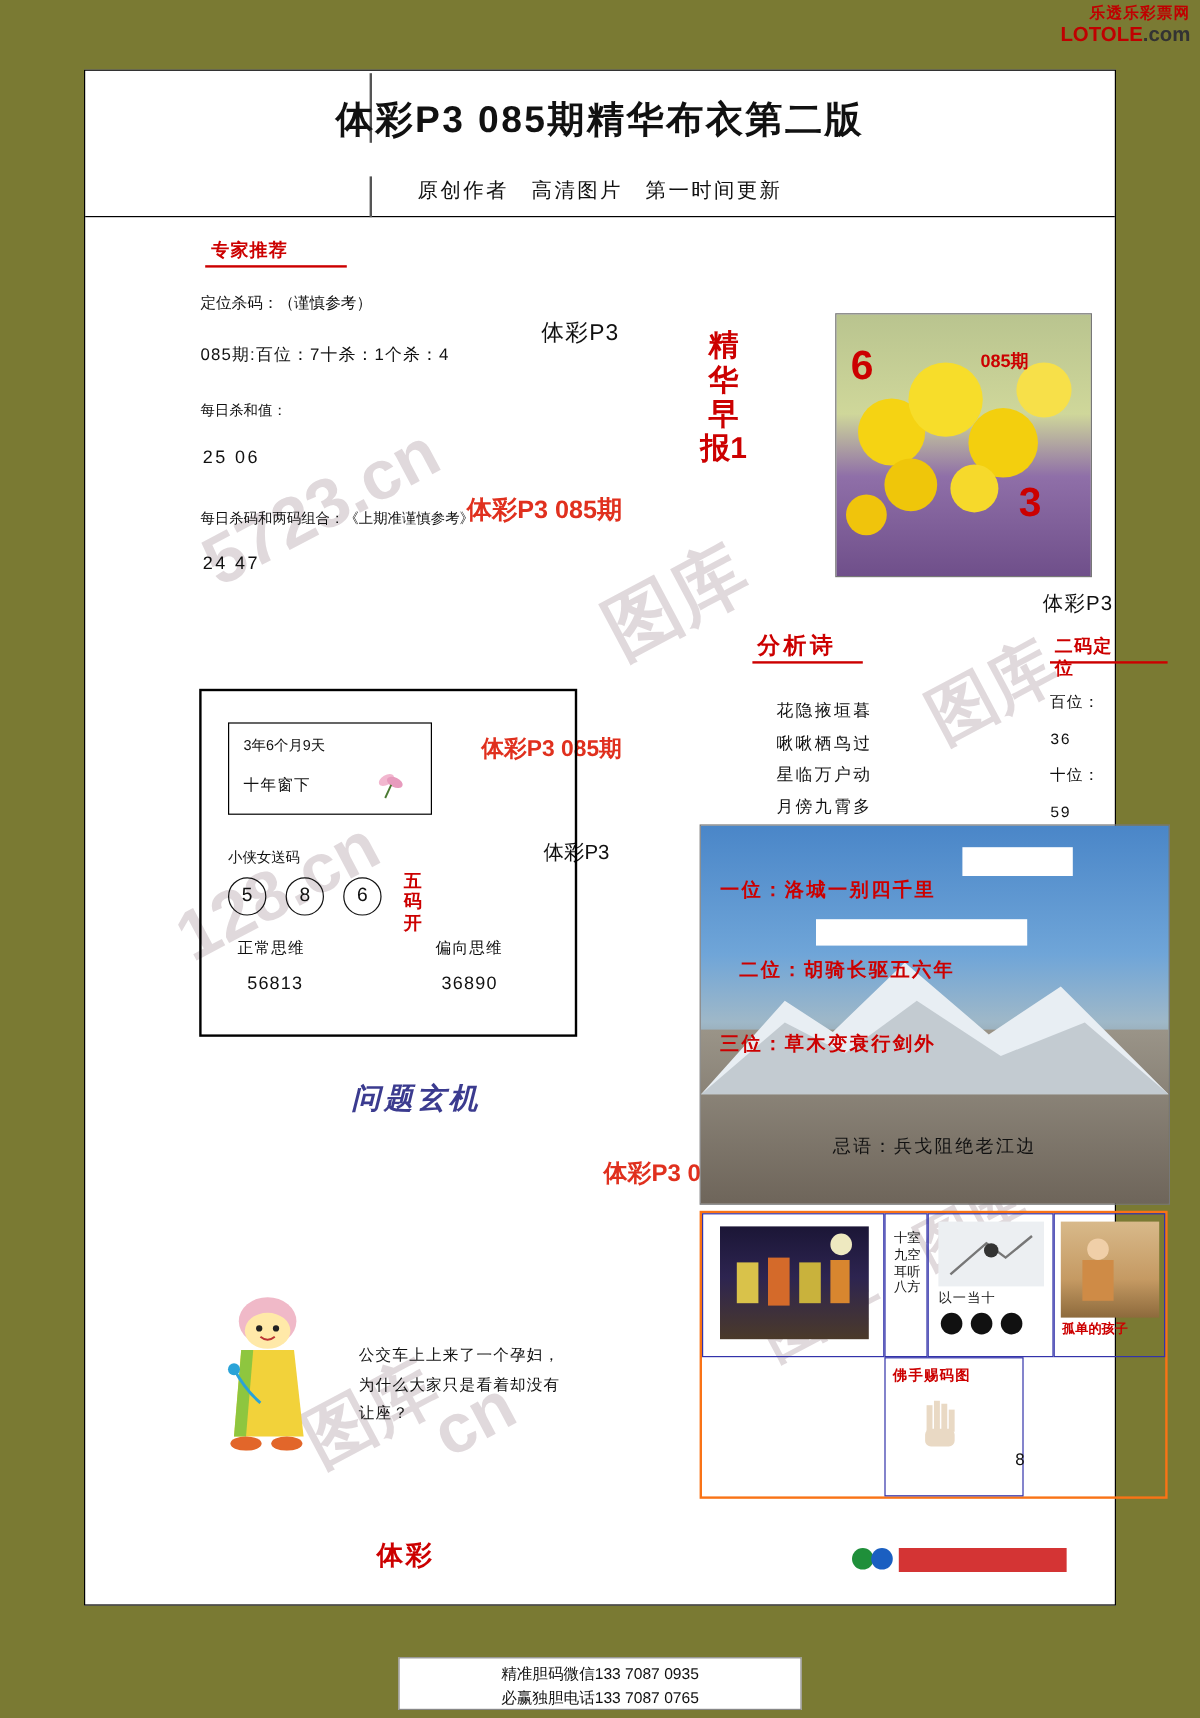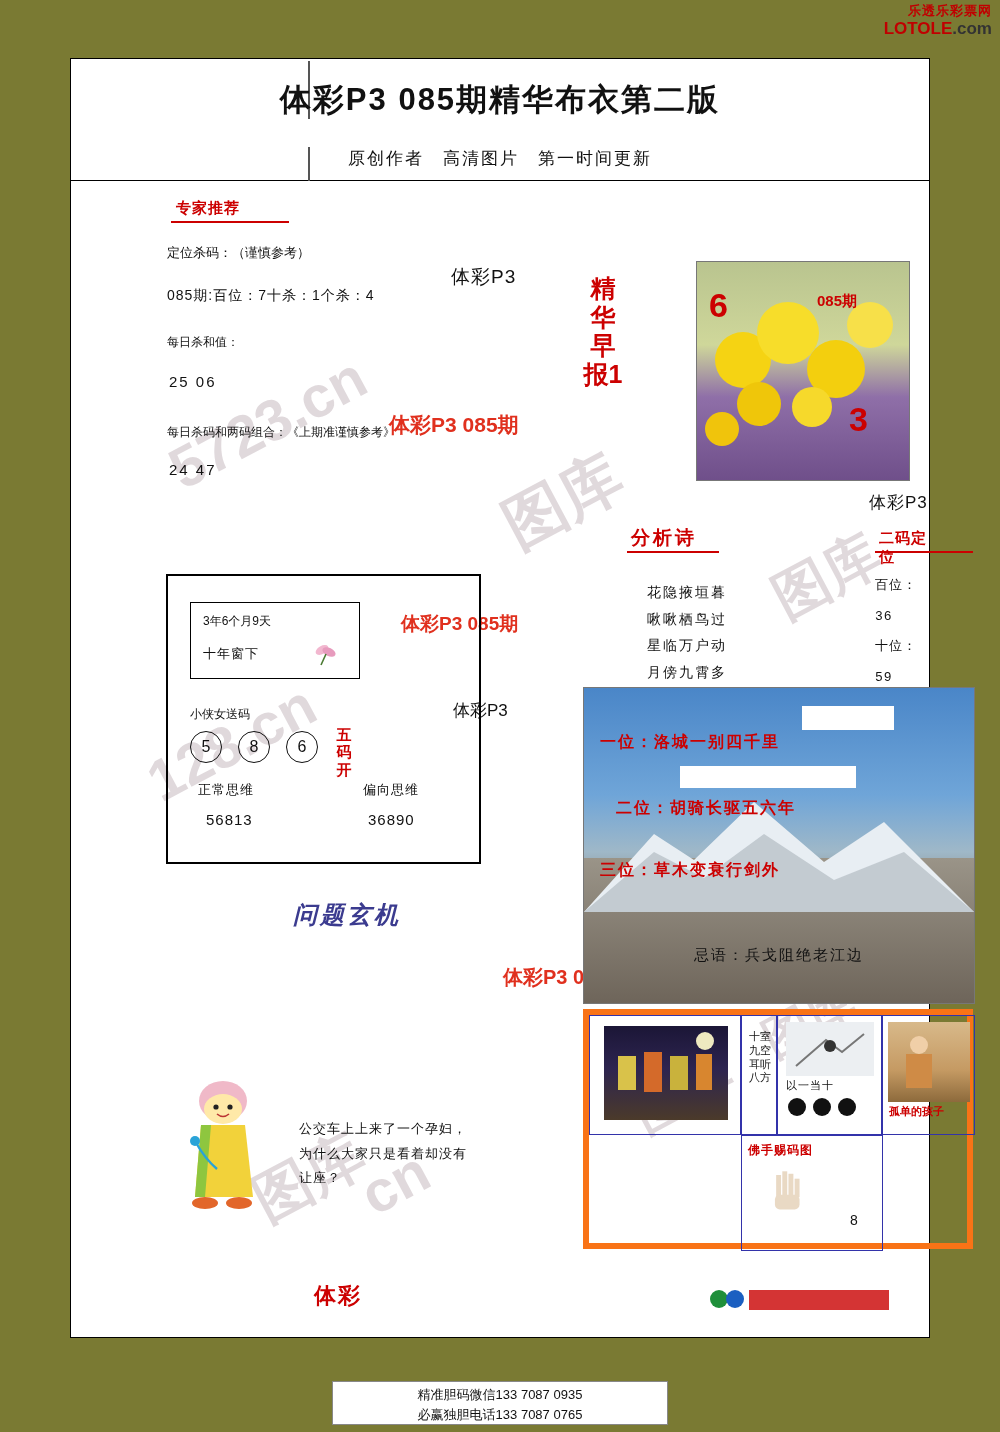--- a/index.html
+++ b/index.html
@@ -104,28 +104,28 @@
     background:linear-gradient(180deg,#4a86c8 0%,#6fa5d8 34%,#9fb8c8 52%,#7e7c74 70%,#6b6257 100%);
   }
   .mtn-line{position:absolute;font-size:16px;color:#cc0000;font-weight:bold;letter-spacing:2px;}
   .mtn-1{left:16px;top:44px;}
   .mtn-2{left:32px;top:110px;}
   .mtn-3{left:16px;top:172px;}
   .mtn-taboo{left:0;right:0;top:258px;text-align:center;font-size:15px;color:#111;letter-spacing:2px;position:absolute;}
   .white-patch{position:absolute;background:#fff;}
 
   
-  .grid{left:512px;top:950px;width:390px;height:240px;border:6px solid #f97316;box-sizing:border-box;}
+  .grid{left:512px;top:950px;width:390px;height:240px;border:2px solid #f97316;box-sizing:border-box;}
   .gcell{position:absolute;box-sizing:border-box;border:1px solid #3333aa;}
   .g-stage{left:0;top:0;width:152px;height:120px;}
   .g-vert{left:152px;top:0;width:36px;height:120px;}
   .g-ski{left:188px;top:0;width:105px;height:120px;}
   .g-kid{left:293px;top:0;width:93px;height:120px;}
   .g-hand1{left:0;top:120px;width:152px;height:116px;}
-  .g-hand2{left:152px;top:120px;width:142px;height:116px;padding-left:44px;}
+  .g-hand2{left:152px;top:120px;width:116px;height:116px;padding-left:44px;}
   .g-kill{left:286px;top:120px;width:100px;height:116px;}
 
   .stage-img{position:absolute;left:14px;top:10px;width:124px;height:94px;background:linear-gradient(180deg,#1b1636 0%,#2d2450 45%,#4b3a2a 100%);}
   .vert-txt{position:absolute;left:7px;top:14px;width:22px;font-size:11px;color:#111;line-height:1.25;text-align:center;}
   .ski-img{position:absolute;left:8px;top:6px;width:88px;height:54px;background:#eceff2;}
   .ski-cap{position:absolute;left:8px;top:62px;font-size:11px;color:#111;letter-spacing:1px;}
   .dots{position:absolute;left:10px;top:82px;}
   .dot{display:inline-block;width:18px;height:18px;border-radius:50%;background:#111;margin-right:7px;}
   .kid-img{position:absolute;left:5px;top:6px;width:82px;height:80px;background:linear-gradient(180deg,#d8b98a 0%,#c59a63 60%,#8d6a3c 100%);}
   .kid-cap{position:absolute;left:6px;top:88px;font-size:11px;color:#cc0000;font-weight:bold;}

